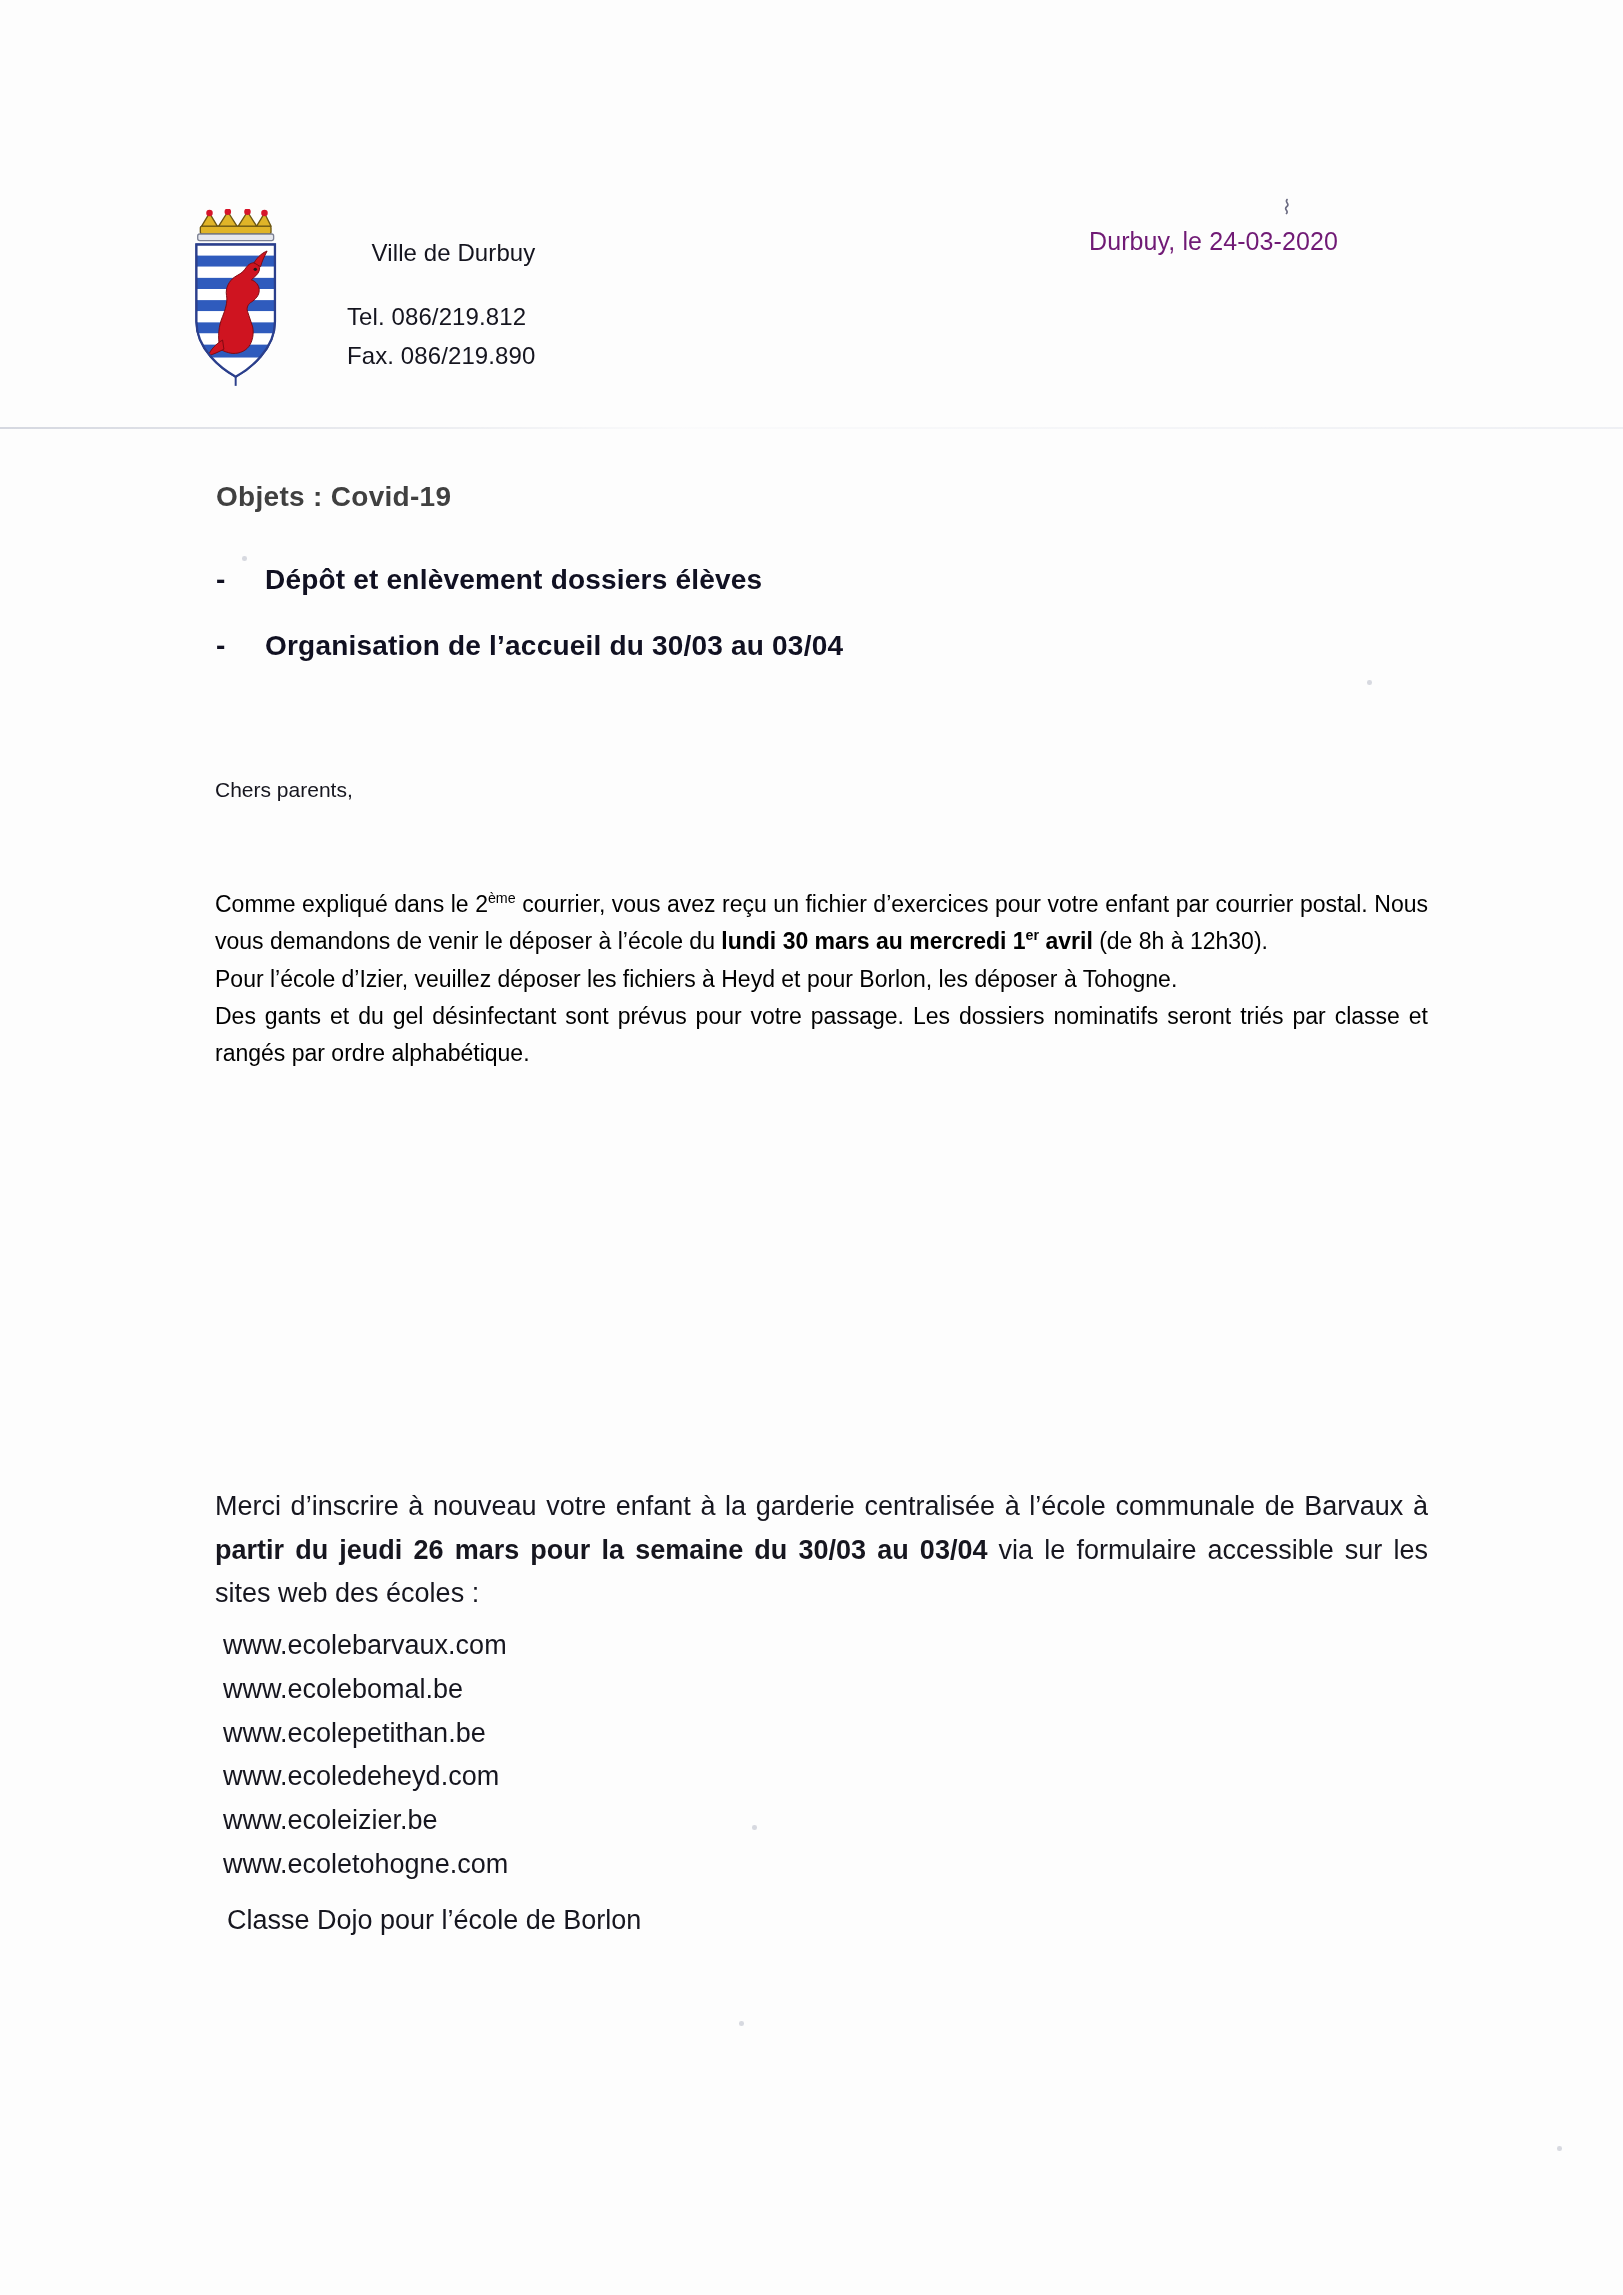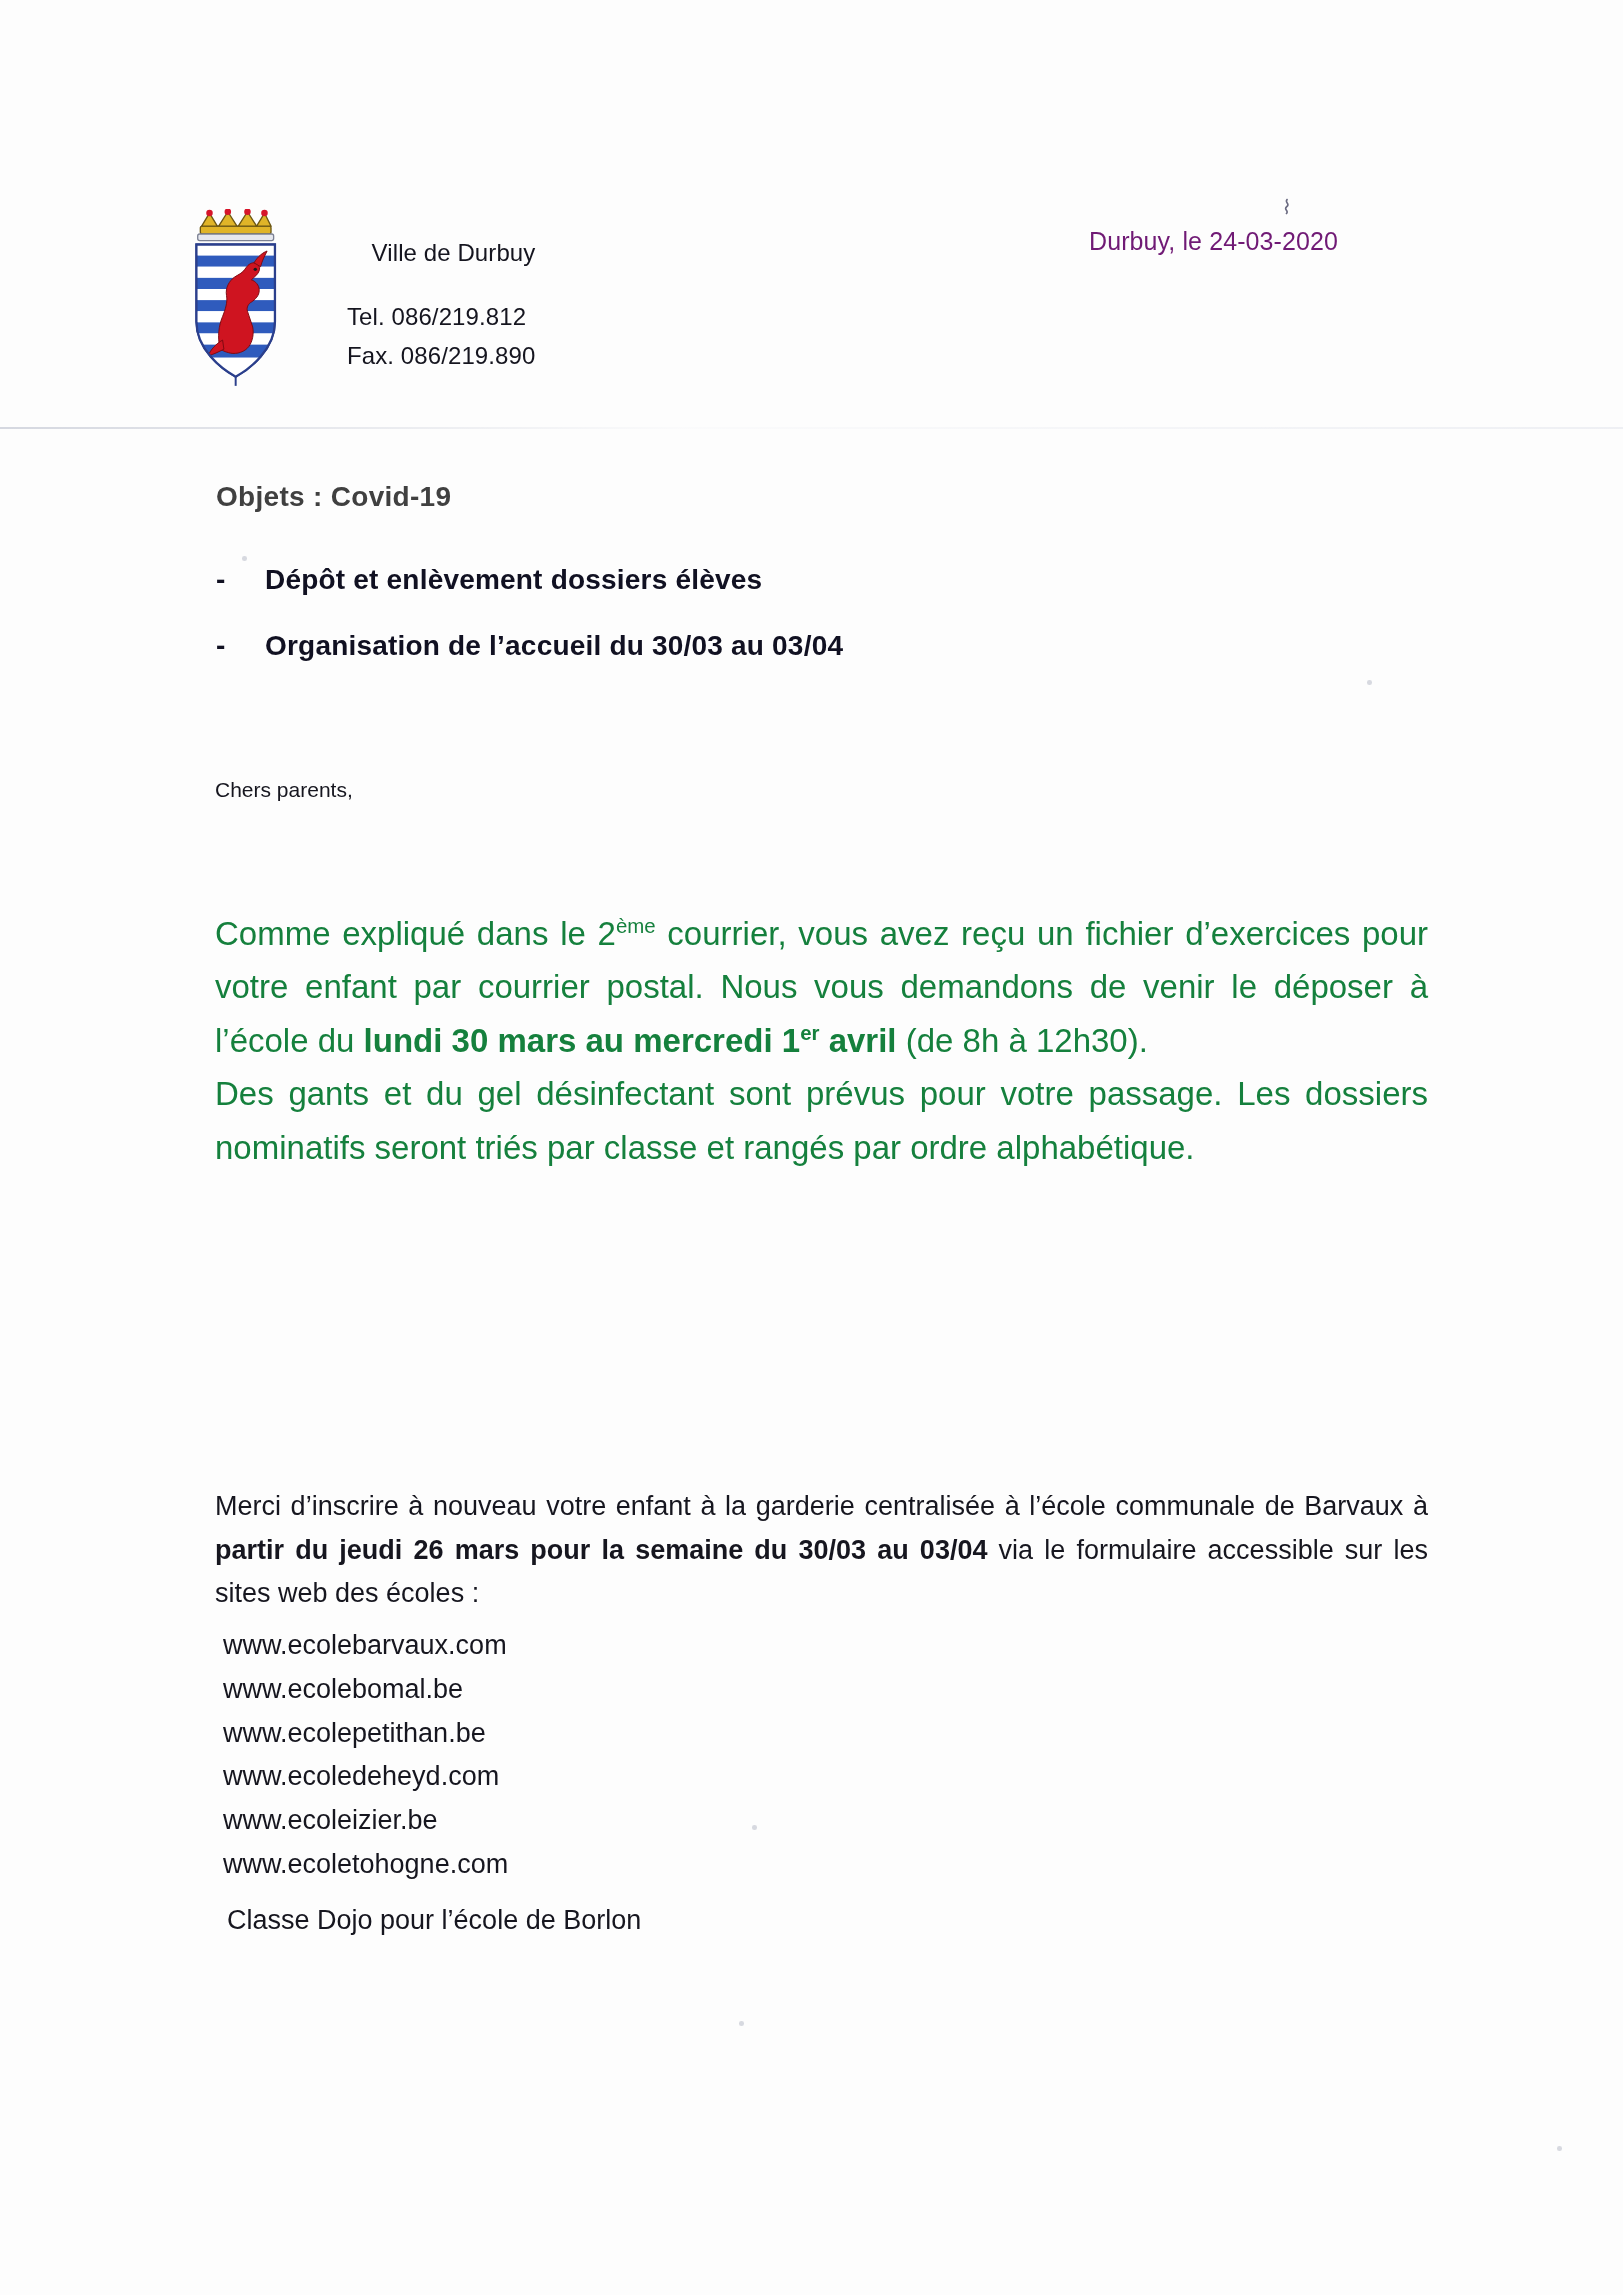--- a/index.html
+++ b/index.html
@@ -109,25 +109,25 @@
     position: absolute;
     left: 215px;
     top: 778px;
     font-size: 21px;
     color: #16161f;
   }
 
   .body-block {
     position: absolute;
     left: 215px;
-    top: 907px;
+    top: 886px;
     width: 1213px;
-    font-size: 33px;
-    line-height: 1.62;
-    color: #15803d;
+    font-size: 23px;
+    line-height: 1.62;
+    color: #000000;
   }
   .p-just {
     text-align: justify;
     text-justify: inter-word;
     margin: 0;
   }
   .p-left {
     text-align: left;
     margin: 12px;
   }
@@ -249,20 +249,21 @@
       <span class="subject-dash">-</span>
       <span>Organisation de l’accueil du 30/03 au 03/04</span>
     </div>
   </div>
 
   <div class="salutation">Chers parents,</div>
 
   <div class="body-block">
     <p class="p-just"><span>Comme expliqué dans le 2</span><sup>ème</sup><span> courrier, vous avez reçu un fichier d’exercices pour votre enfant par courrier postal. Nous vous demandons de venir le déposer à l’école du </span><span class="b">lundi 30 mars au mercredi 1</span><sup class="b">er</sup><span class="b"> avril</span><span> (de 8h à 12h30).</span></p>
 
+    <p class="p-just">Pour l’école d’Izier, veuillez déposer les fichiers à Heyd et pour Borlon, les déposer à Tohogne.</p>
     <p class="p-just">Des gants et du gel désinfectant sont prévus pour votre passage. Les dossiers nominatifs seront triés par classe et rangés par ordre alphabétique.</p>
   </div>
 
   <div class="body-block-2">
     <p class="p-just"><span>Merci d’inscrire à nouveau votre enfant à la garderie centralisée à l’école communale de Barvaux à </span><span class="b">partir du jeudi 26 mars pour la semaine du 30/03 au 03/04</span><span> via le formulaire accessible sur les sites web des écoles :</span></p>
 
     <ul class="url-list">
       <li>www.ecolebarvaux.com</li>
       <li>www.ecolebomal.be</li>
       <li>www.ecolepetithan.be</li>

